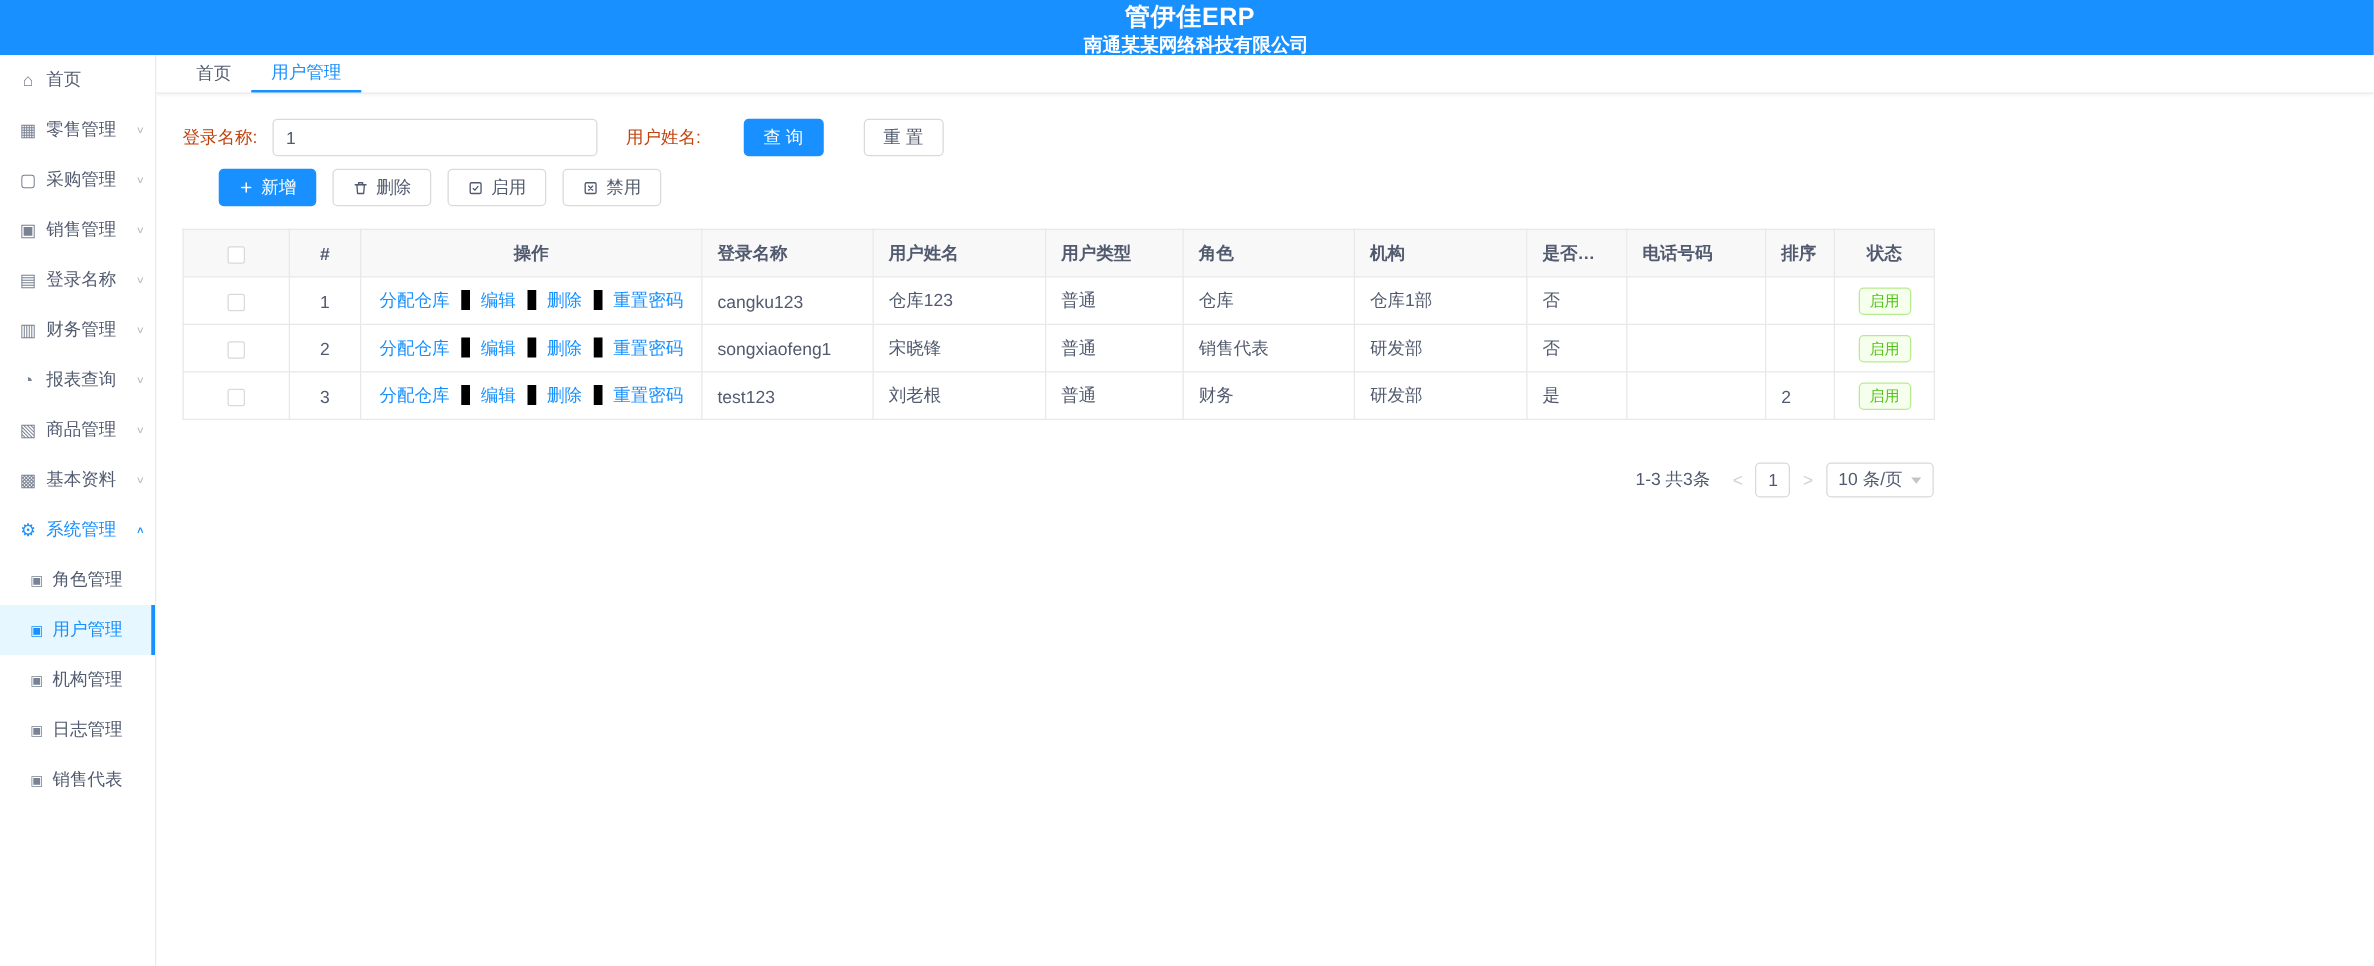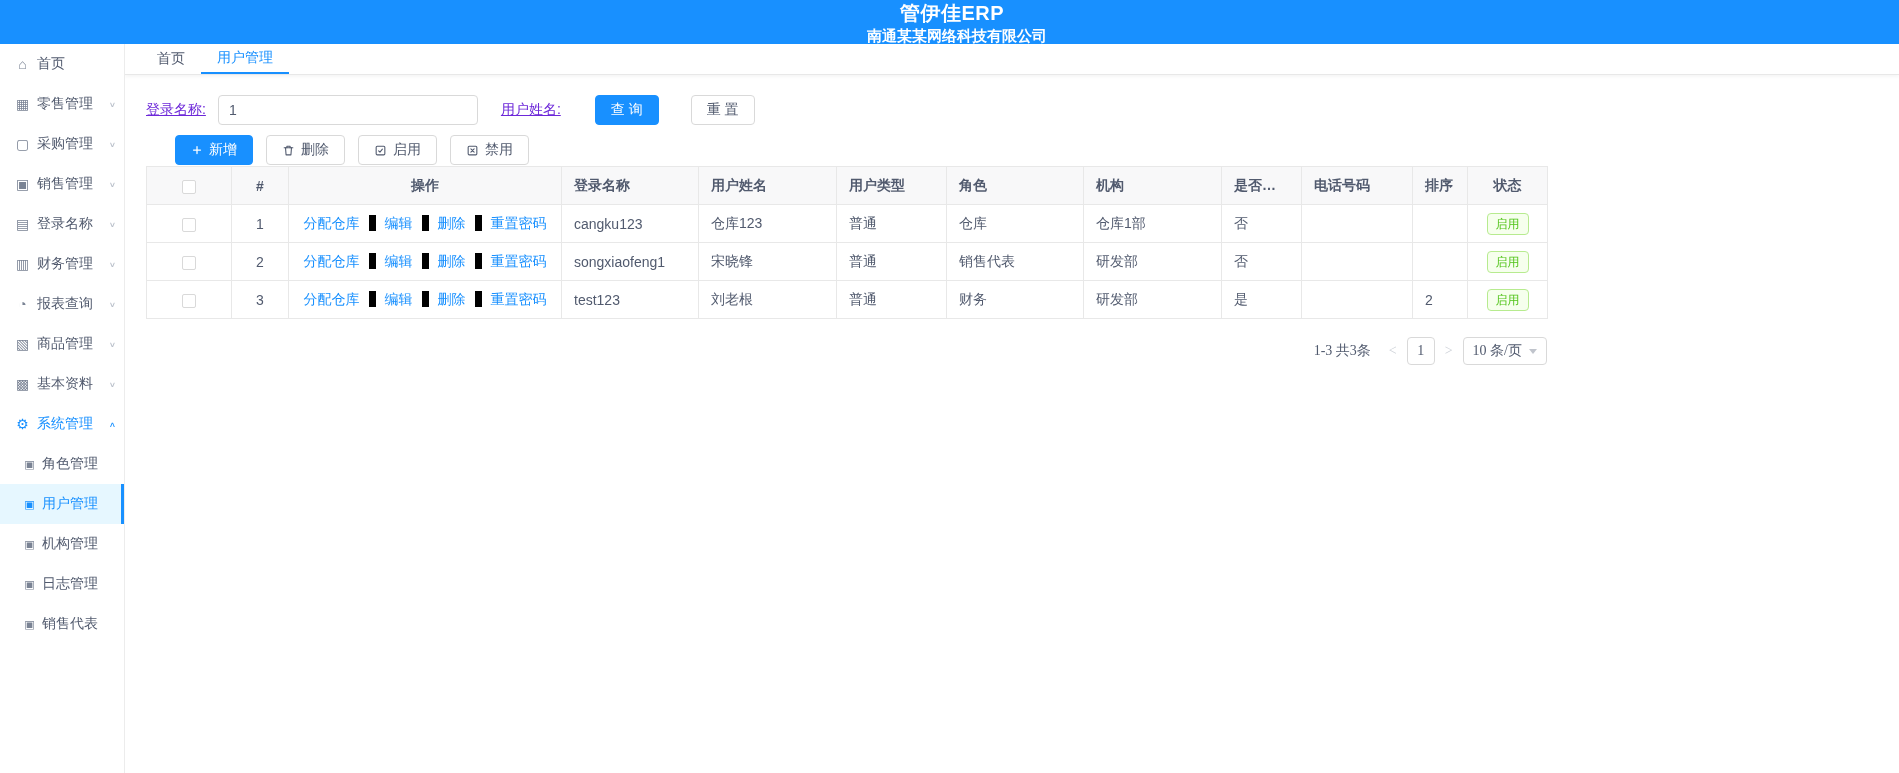--- a/index.html
+++ b/index.html
@@ -33,53 +33,53 @@
   .main { position:absolute; top:44px; left:125px; right:0; bottom:0; background:#fff; }
   .tabbar { height:31px; border-bottom:1px solid #e8e8e8; box-shadow:0 2px 3px rgba(0,0,0,.04);
     display:flex; align-items:stretch; padding-left:16px; background:#fff; }
   .tab { padding:0 16px; display:flex; align-items:center; font-size:14px; color:#515a6e; cursor:pointer; }
   .tab.active { color:#1890ff; border-bottom:2px solid #1890ff; }
 
   .content { padding:20px 0 0 21px; }
 
   
   .search-row { display:flex; align-items:center; margin-bottom:10px; }
-  .field-label { font-size:14px; color:#6d28d9; margin-right:12px; white-space:nowrap;text-decoration:underline; }
+  .field-label { font-size:14px; color:#c2410c; margin-right:12px; white-space:nowrap; }
   .txt-input { width:260px; height:30px; border:1px solid #d9d9d9; border-radius:4px; padding:0 10px;
     font-size:14px; color:#515a6e; outline:none; font-family:inherit; }
   .txt-input::placeholder { color:#c0c4cc; }
   .gap23 { width:23px; }
   .btn { height:30px; border:1px solid #d9d9d9; background:#fff; border-radius:4px; padding:0 15px;
     font-size:14px; color:#515a6e; display:inline-flex; align-items:center; gap:6px; cursor:pointer;
     font-family:inherit; white-space:nowrap; }
   .btn.primary { background:#1890ff; border-color:#1890ff; color:#fff; }
   .search-row .btn.primary { margin-left:22px; }
   .search-row .btn + .btn { margin-left:32px; }
 
   
-  .toolbar { display:flex; gap:13px; margin-bottom:1px;padding-left:29px; }
+  .toolbar { display:flex; gap:13px; margin-bottom:18px;padding-left:29px; }
   .btn svg { display:block; }
 
   
   .tbl { width:1401px; border-collapse:collapse; table-layout:fixed; font-size:14px; }
   .tbl th, .tbl td { border:1px solid #e8e8e8; height:38px; padding:0 12px; overflow:hidden;
     white-space:nowrap; text-overflow:ellipsis; text-align:left; }
   .tbl thead th { background:#f8f8f9; color:#515a6e; font-weight:600; }
   .tbl td { color:#515a6e; }
   .c-center { text-align:center !important; }
   .checkbox { display:inline-block; width:14px; height:14px; border:1px solid #d9d9d9; border-radius:2px;
     background:#fff; vertical-align:middle; cursor:pointer; }
   .op-cell a { color:#1890ff; text-decoration:none; font-size:14px; }
   .op-cell a + a { border-left:7px solid #000000; padding-left:9px; margin-left:9px; }
   .badge { display:inline-block; padding:1px 8px; font-size:12px; line-height:18px; color:#52c41a;
     border:1px solid #b7eb8f; background:#f6ffed; border-radius:4px; }
 
   
   .pagination { width:1401px; display:flex; justify-content:flex-end; align-items:center; gap:8px;
-    margin-top:18px; font-size:14px; color:#515a6e;font-family:Liberation Serif, serif; }
+    margin-top:34px; font-size:14px; color:#515a6e; }
   .pg-total { margin-right:8px; color:#515a6e; }
   .pg-arrow { color:#ccd0d7; font-size:14px; cursor:default; padding:0 2px; }
   .pg-num { min-width:28px; height:28px; border:1px solid #d9d9d9; border-radius:4px; background:#fff;
     display:flex; align-items:center; justify-content:center; cursor:pointer; }
   .pg-size { height:28px; border:1px solid #d9d9d9; border-radius:4px; background:#fff; padding:0 9px;
     display:flex; align-items:center; gap:7px; cursor:pointer; }
   .caret { width:0; height:0; border-left:4px solid transparent; border-right:4px solid transparent;
     border-top:5px solid #c0c4cc; }
 </style>
 </head>

